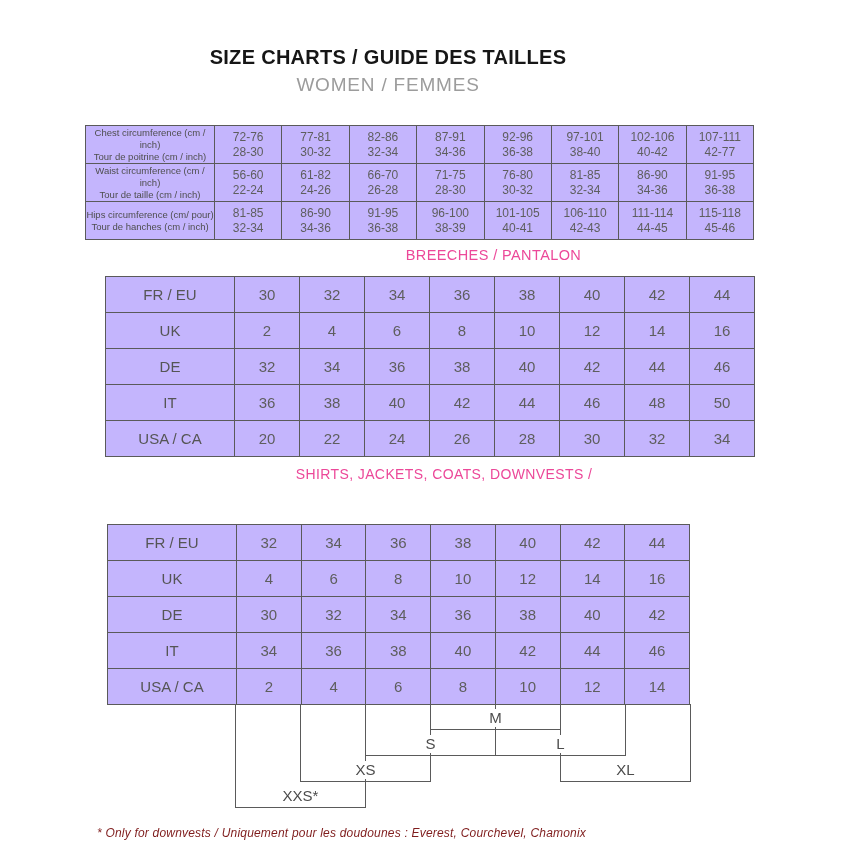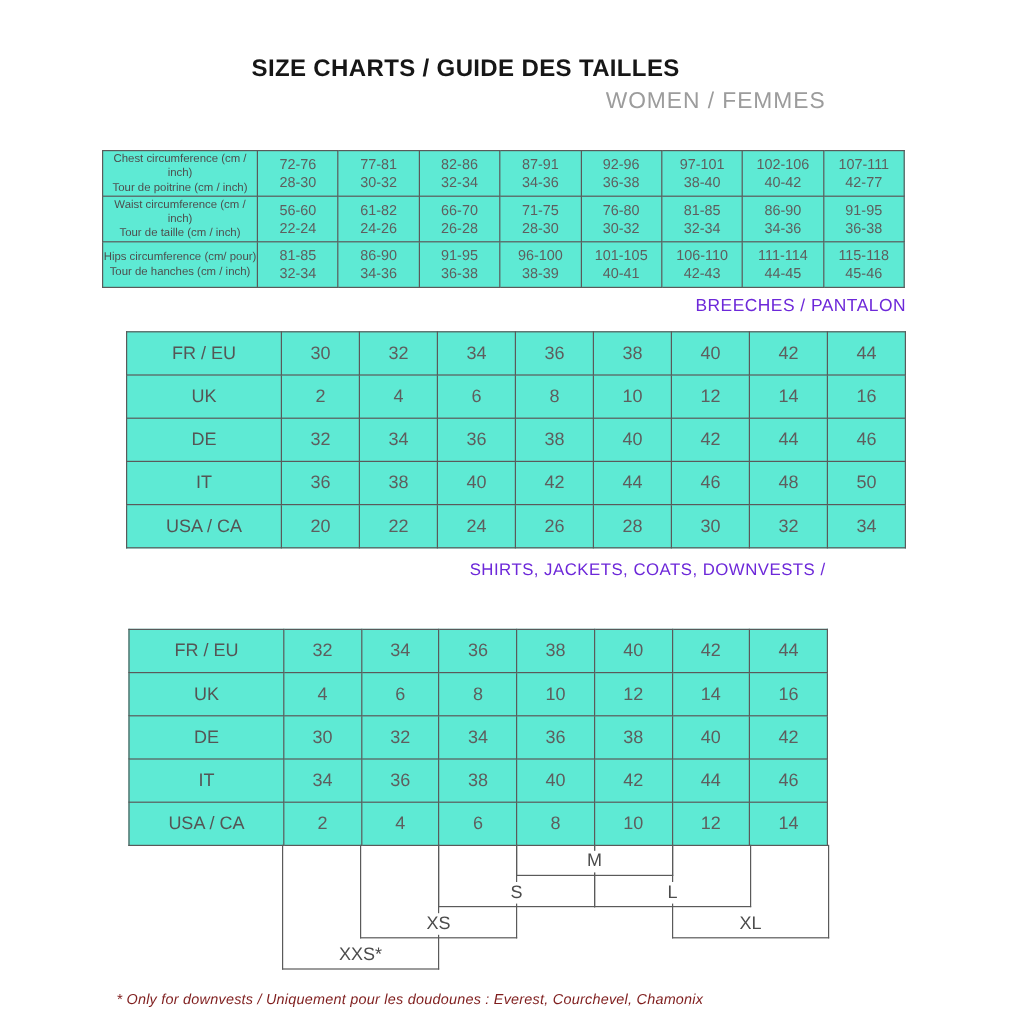--- a/index.html
+++ b/index.html
@@ -5,34 +5,34 @@
   html,body { margin:0; padding:0; background:#ffffff; }
   .page {
     position:relative; width:858px; height:859px; background:#ffffff;
     font-family:"Liberation Sans", sans-serif; overflow:hidden;
   }
   .title {
     position:absolute; top:46px; left:88px; width:600px; text-align:center;
     font-size:20px; font-weight:bold; color:#161616; letter-spacing:0.3px;
   }
   .subtitle {
-    position:absolute; top:74px; left:88px; width:600px; text-align:right;
+    position:absolute; top:74px; left:88px; width:600px; text-align:center;
     font-size:19px; font-weight:normal; color:#9c9c9c; letter-spacing:0.8px;
   }
-  table { border-collapse:collapse; table-layout:fixed; position:absolute; background:#5eead4; }
+  table { border-collapse:collapse; table-layout:fixed; position:absolute; background:#c4b5fd; }
   td {
     border:1px solid #5a5a5a; text-align:center; vertical-align:middle; padding:0;
     color:#5e5e5e; overflow:hidden;
   }
   #measurements-table { left:85px; top:125px; width:669px; border:1px solid #2d2d2d; }
   #measurements-table td { height:37px; font-size:12px; line-height:15px; }
   #measurements-table td.mlabel { width:128px; font-size:9.5px; line-height:12px; color:#4e4e4e; }
 
   .section-heading {
-    position:absolute; text-align:right; color:#6d28d9; letter-spacing:0.4px;
+    position:absolute; text-align:center; color:#ec4899; letter-spacing:0.4px;
   }
   #breeches-heading { top:247px; left:232px; width:523px; font-size:14.5px; }
   #shirts-heading { top:466px; left:200px; width:488px; font-size:14px; line-height:17.5px; }
 
   #breeches-table { left:105px; top:276px; width:650px; border:1px solid #2d2d2d; }
   #breeches-table td { height:35px; font-size:15px; }
   #shirts-table { left:107px; top:524px; width:583px; border:1px solid #2d2d2d; }
   #shirts-table td { height:35px; font-size:15px; }
   td.rlabel { width:128px; color:#555555; }
 

